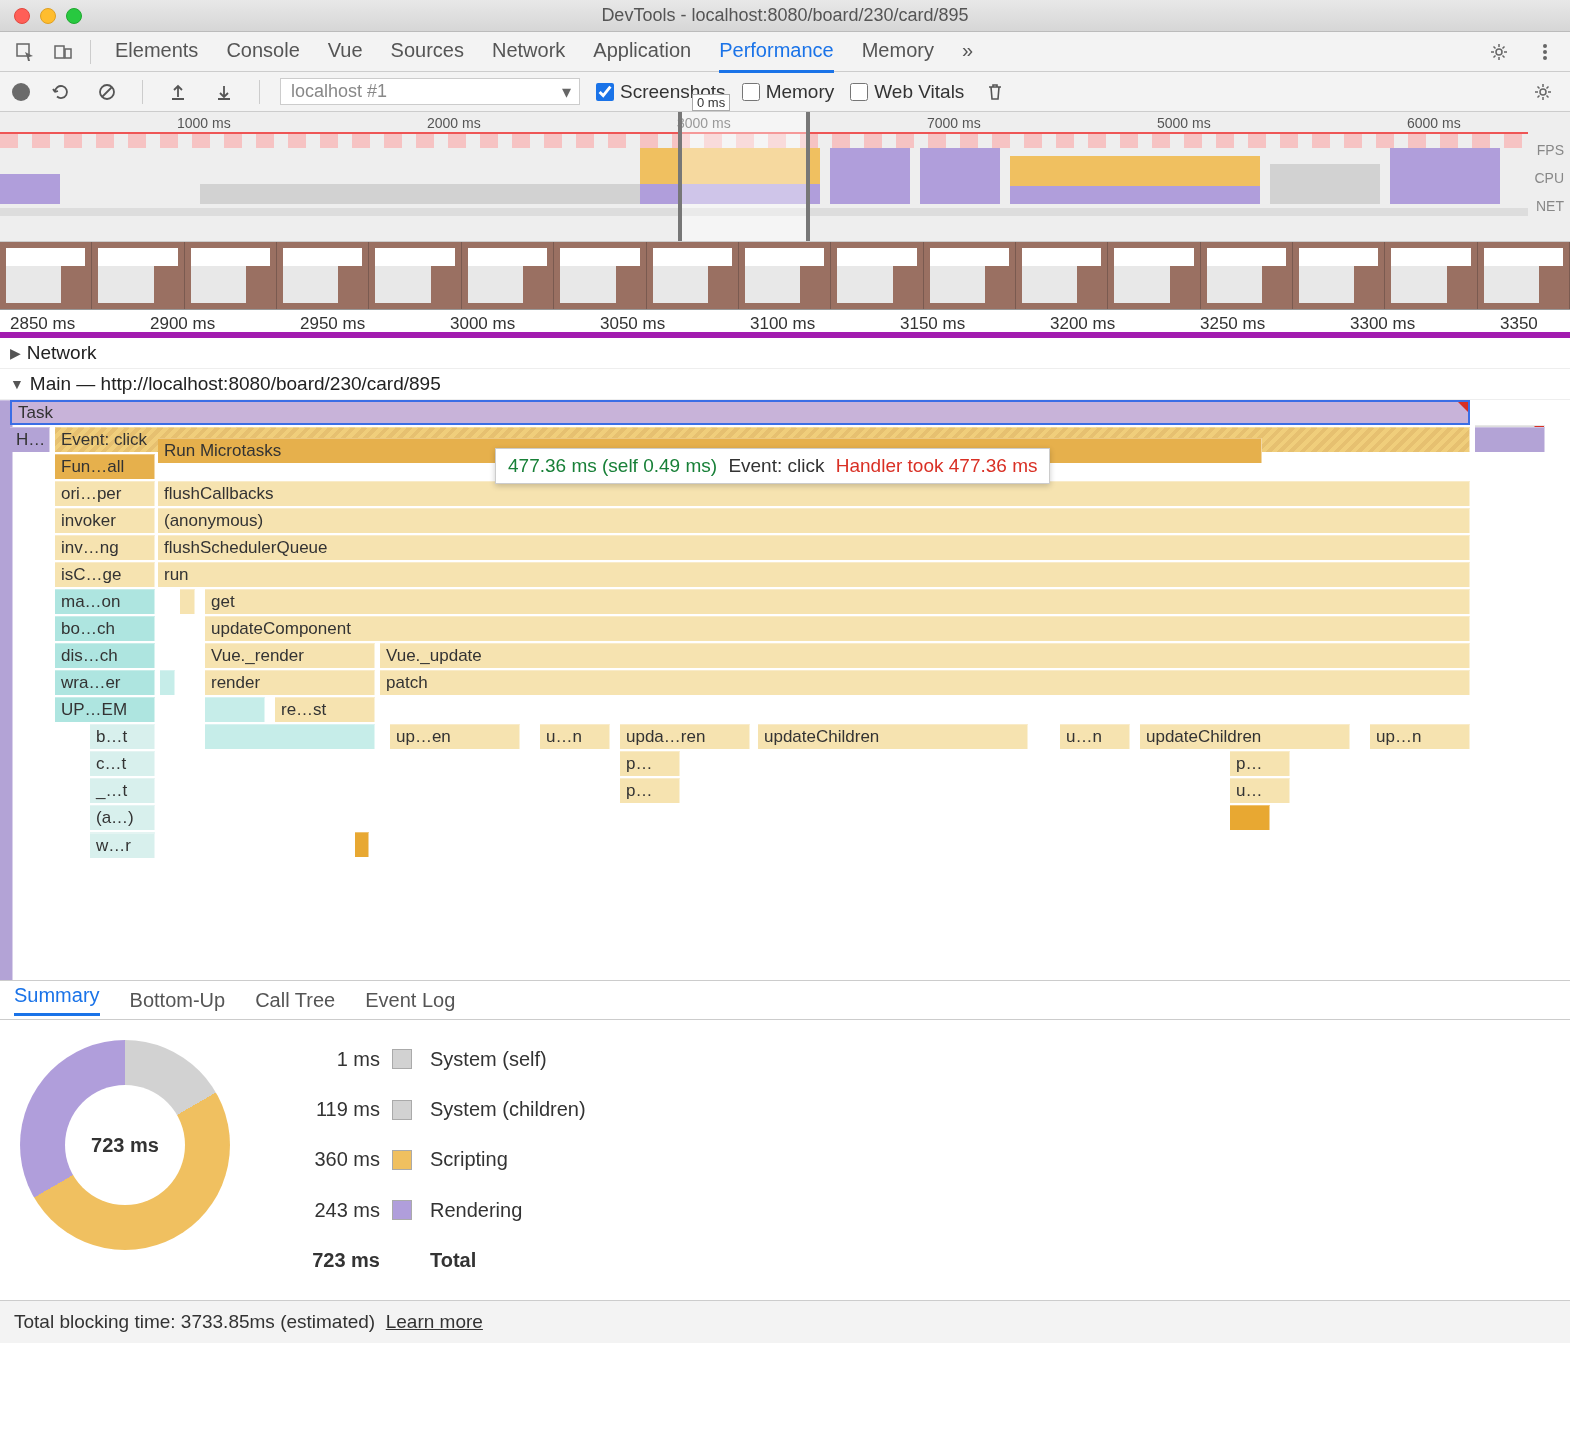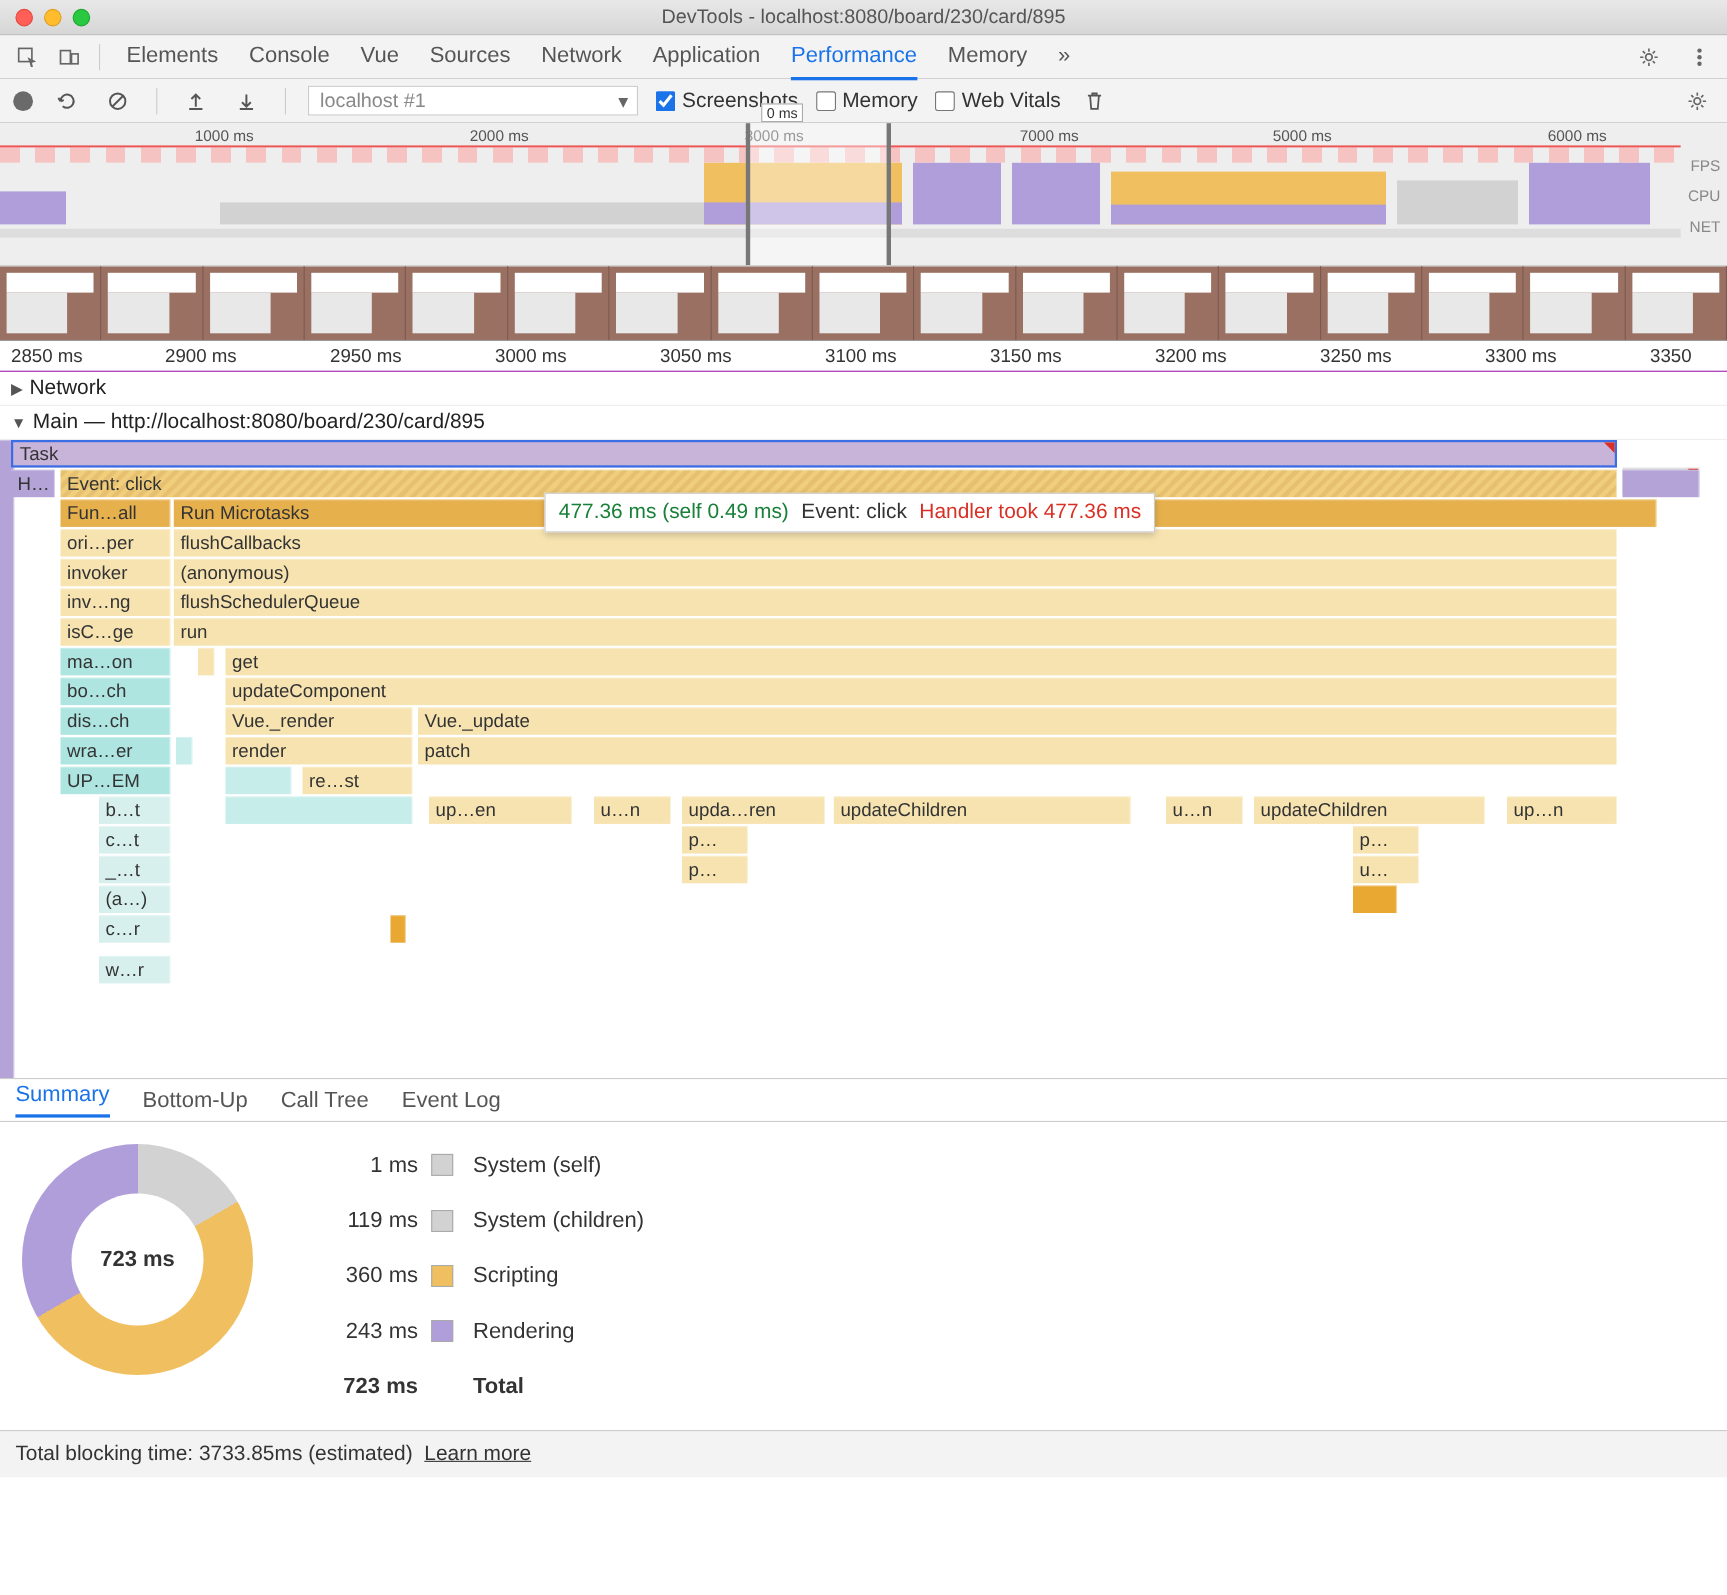--- a/index.html
+++ b/index.html
@@ -43,21 +43,21 @@
 .net-row { height: 8px; background: #ddd; margin-top: 4px; }
 .ov-sel { position: absolute; top: 0; bottom: 0; border-left: 4px solid #777; border-right: 4px solid #777; background: rgba(255,255,255,0.4); }
 
 
 .thumbs { display: flex; height: 68px; background: #9a7062; border-bottom: 1px solid #999; }
 .thumb { flex: 1; border-right: 1px solid #7a5a50; position: relative; }
 .thumb::before { content: ""; position: absolute; left: 6px; top: 6px; right: 6px; height: 18px; background: #fff; }
 .thumb::after { content: ""; position: absolute; left: 6px; top: 24px; right: 30px; bottom: 6px; background: #e8e8e8; }
 
 
-.ruler { height: 28px; border-bottom: 1px solid #a21caf; position: relative; font-size: 17px; }
+.ruler { height: 28px; border-bottom: 6px solid #a21caf; position: relative; font-size: 17px; }
 .ruler .rt { position: absolute; top: 4px; color: #333; }
 
 
 .track-header { padding: 4px 10px; font-size: 19px; color: #222; border-bottom: 1px solid #eee; display: flex; align-items: center; gap: 6px; }
 .tri { font-size: 14px; color: #555; }
 
 
 .flame { position: relative; background: #fff; height: 580px; overflow: hidden; }
 .row { position: absolute; height: 25px; display: flex; align-items: center; font-size: 17px; white-space: nowrap; overflow: hidden; padding: 0 6px; border-right: 1px solid rgba(255,255,255,0.5); border-top: 1px solid rgba(255,255,255,0.3); }
 .c-blue { background: #b3a3d6; }
@@ -284,21 +284,21 @@
   <div class="row c-blue" style="left:0;top:0;width:10px;height:580px"></div>
 
   <div class="row c-task red-corner" style="left:10px;top:0;width:1460px">Task</div>
   <div class="row c-gray red-corner" style="left:1475px;top:0;width:70px">Task</div>
 
   <div class="row c-blue" style="left:10px;top:27px;width:40px">H…</div>
   <div class="row c-stripe" style="left:55px;top:27px;width:1415px">Event: click</div>
   <div class="row c-blue" style="left:1475px;top:27px;width:70px"></div>
 
   <div class="row c-orange" style="left:55px;top:54px;width:100px">Fun…all</div>
-  <div class="row c-orange" style="left:158px;top:54px;width:1348px">Run Microtasks</div>
+  <div class="row c-orange" style="left:158px;top:38px;width:1104px">Run Microtasks</div>
 
   <div class="row c-lyellow" style="left:55px;top:81px;width:100px">ori…per</div>
   <div class="row c-lyellow" style="left:158px;top:81px;width:1312px">flushCallbacks</div>
 
   <div class="row c-lyellow" style="left:55px;top:108px;width:100px">invoker</div>
   <div class="row c-lyellow" style="left:158px;top:108px;width:1312px">(anonymous)</div>
 
   <div class="row c-lyellow" style="left:55px;top:135px;width:100px">inv…ng</div>
   <div class="row c-lyellow" style="left:158px;top:135px;width:1312px">flushSchedulerQueue</div>
 
@@ -342,21 +342,21 @@
   <div class="row c-lteal" style="left:90px;top:378px;width:65px">_…t</div>
   <div class="row c-lyellow" style="left:620px;top:378px;width:60px">p…</div>
   <div class="row c-lyellow" style="left:1230px;top:378px;width:60px">u…</div>
 
   <div class="row c-lteal" style="left:90px;top:405px;width:65px">(a…)</div>
   <div class="row c-dorange" style="left:1230px;top:405px;width:40px"></div>
 
   <div class="row c-lteal" style="left:90px;top:432px;width:65px">c…r</div>
   <div class="row c-dorange" style="left:355px;top:432px;width:14px"></div>
 
-  <div class="row c-lteal" style="left:90px;top:469px;width:65px">w…r</div>
+  <div class="row c-lteal" style="left:90px;top:433px;width:65px">w…r</div>
 
   <div style="position:absolute;left:160px;top:351px;width:1310px;height:210px;background:repeating-linear-gradient(90deg,#f6ecd0 0 3px,#fdf8ea 3px 7px);z-index:-1"></div>
 
   <div class="tooltip" style="left:495px;top:48px">
     <span style="color:#188038">477.36 ms (self 0.49 ms)</span>
     <span style="color:#333;margin:0 6px">Event: click</span>
     <span style="color:#d93025">Handler took 477.36 ms</span>
   </div>
 </div>
 

